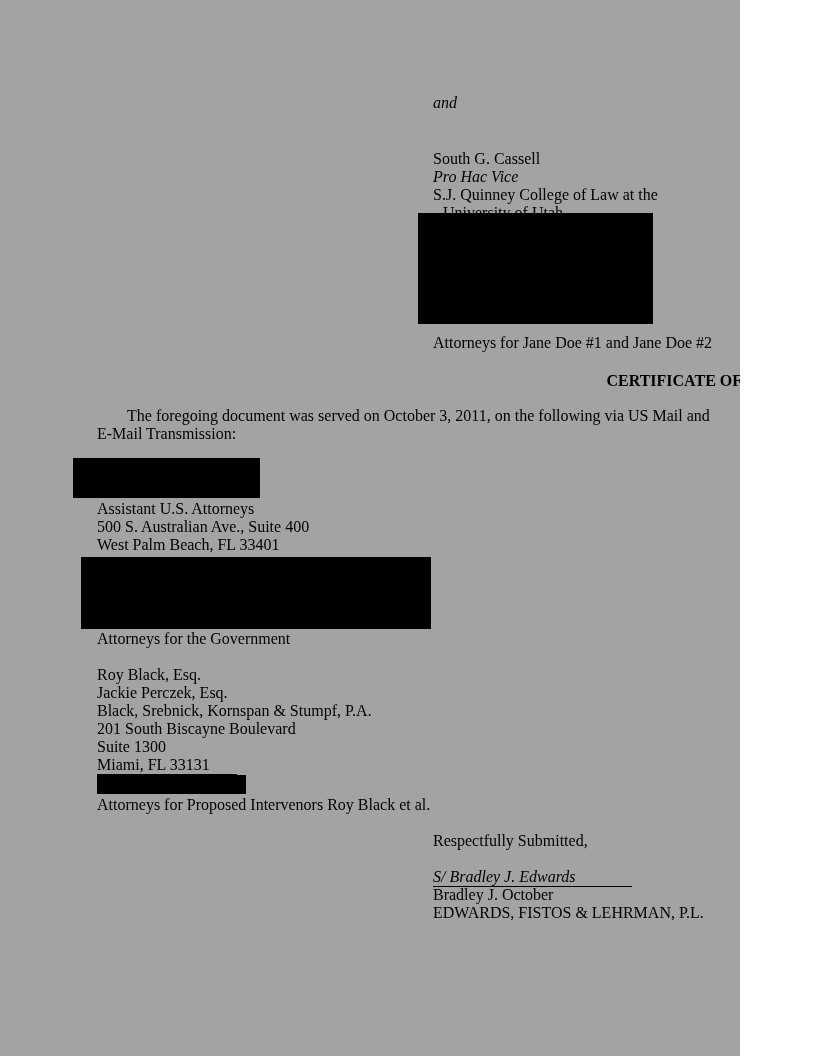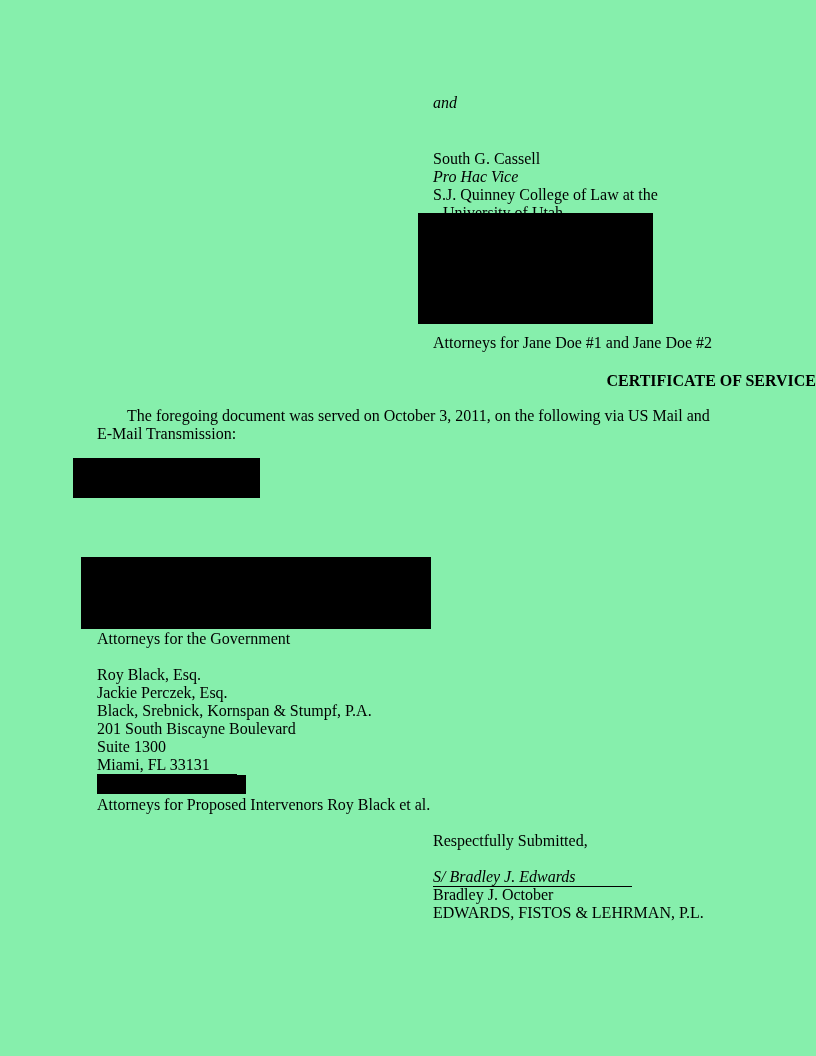--- a/index.html
+++ b/index.html
@@ -1,21 +1,21 @@
 <!DOCTYPE html>
 <html><head>
 <meta charset="utf-8">
 <style>
   * { margin: 0; padding: 0; box-sizing: border-box; }
   html, body { background: #ffffff; }
   .page {
     position: relative;
-    width: 816px;
+    width: 740px;
     height: 1056px;
-    background: #86efac;
+    background: #a3a3a3;
     overflow: hidden;
     font-family: "Liberation Serif", serif;
     font-size: 16px;
     line-height: 18px;
     color: #000000;
   }
   .abs { position: absolute; }
   .italic { font-style: italic; }
   .bold { font-weight: bold; }
   .center { text-align: right; }
@@ -50,20 +50,25 @@
 
   <div class="abs bold center" style="left:0; top:372px; width:816px;">CERTIFICATE OF SERVICE</div>
 
   <div class="abs" style="left:97px; top:407px; width:640px;">
     <span class="line para-first">The foregoing document was served on October 3, 2011, on the following via US Mail and</span>
     <span class="line">E-Mail Transmission:</span>
   </div>
 
   <div class="redaction" style="left:73px; top:458px; width:187px; height:40px;"></div>
 
+  <div class="abs" style="left:97px; top:500px;">
+    <span class="line">Assistant U.S. Attorneys</span>
+    <span class="line">500 S. Australian Ave., Suite 400</span>
+    <span class="line">West Palm Beach, FL 33401</span>
+  </div>
 
   <div class="redaction" style="left:81px; top:557px; width:350px; height:72px;"></div>
 
   <div class="abs" style="left:97px; top:630px;">Attorneys for the Government</div>
 
   <div class="abs" style="left:97px; top:666px;">
     <span class="line">Roy Black, Esq.</span>
     <span class="line">Jackie Perczek, Esq.</span>
     <span class="line">Black, Srebnick, Kornspan &amp; Stumpf, P.A.</span>
     <span class="line">201 South Biscayne Boulevard</span>

